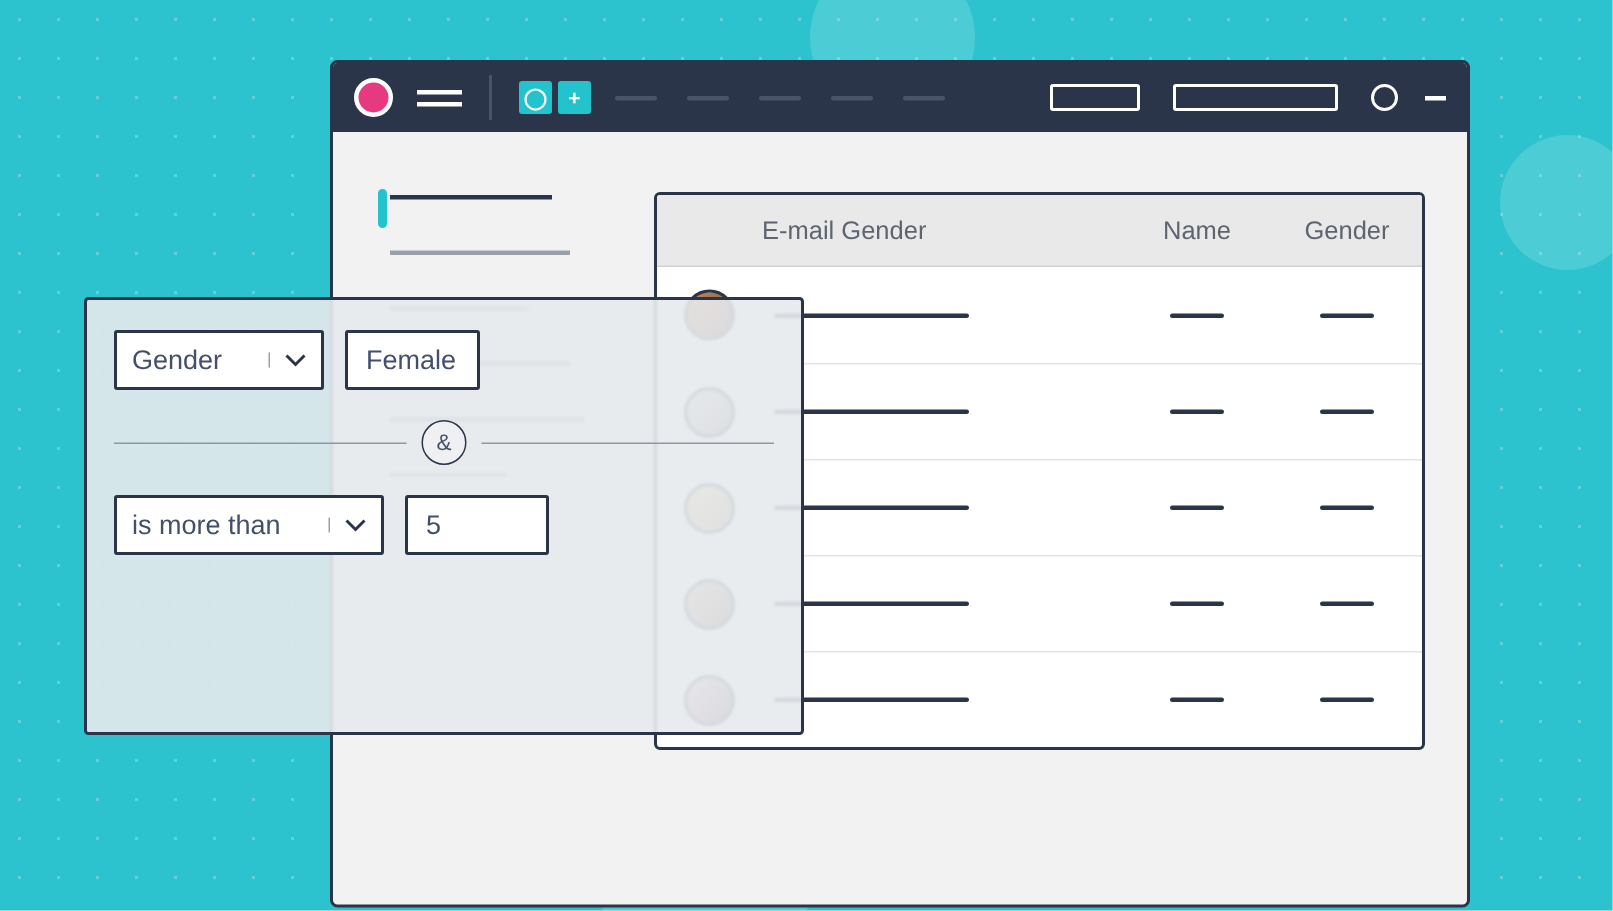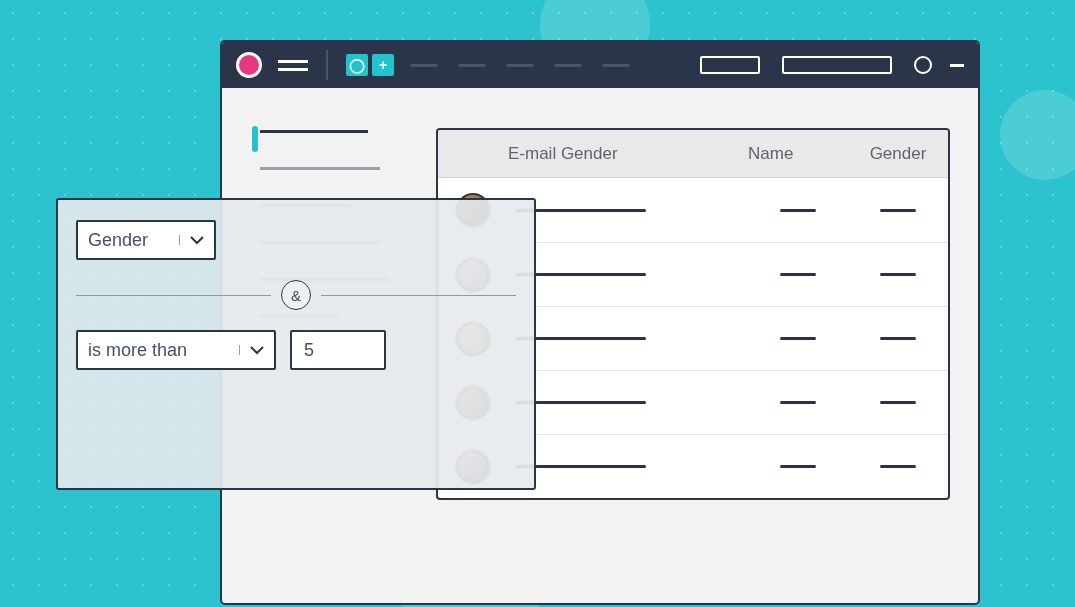--- a/index.html
+++ b/index.html
@@ -90,21 +90,21 @@
     border:2px solid #2a354a; border-radius:4px;
     background:#fff; overflow:hidden;
   }
   .thead {
     background:#e9e9e9; display:flex; height:48px; align-items:center;
     color:#5e6570; font-size:17px;
     border-bottom:1px solid #d0d2d6;
   }
   .col-avatar { width:70px; }
   .col-email  { flex:1; padding-left:0; }
-  .col-name   { width:100px; }
+  .col-name   { width:100px; text-align:center; }
   .col-gender { width:100px; text-align:center; }
   .row {
     display:flex; align-items:center; height:64px;
     border-top:1px solid #e0e3e7;
   }
   .row:first-of-type { border-top:none;}
   .avatar {
     width:34px; height:34px; border-radius:50%;
     border:2px solid #2a354a; margin-left:18px;
   }
@@ -283,32 +283,35 @@
   
   <div class="cond-row">
     <div class="select" style="width:140px">
       <span class="label">Gender</span>
       <span class="caret">
         <svg width="14" height="10" viewBox="0 0 14 10">
             <path d="M1 2 L7 8 L13 2" fill="none" stroke="#2a354a" stroke-width="2"></path>
           </svg>
       </span>
     </div>
+    <div class="valbox">
+      <span>Female</span>
+    </div>
   </div>
 
   
   <div class="sep">
     <div class="sep-line"></div>
     <div class="and-badge">&amp;</div>
     <div class="sep-line"></div>
   </div>
 
   
   <div class="cond-row">
-    <div class="select" style="width:200px">
+    <div class="select" style="width:180px">
       <span class="label">is more than</span>
       <span class="caret">
         <svg width="14" height="10" viewBox="0 0 14 10">
             <path d="M1 2 L7 8 L13 2" fill="none" stroke="#2a354a" stroke-width="2"></path>
           </svg>
       </span>
     </div>
     <div class="valbox" style="min-width:96px">
       <span>5</span>
     </div>

